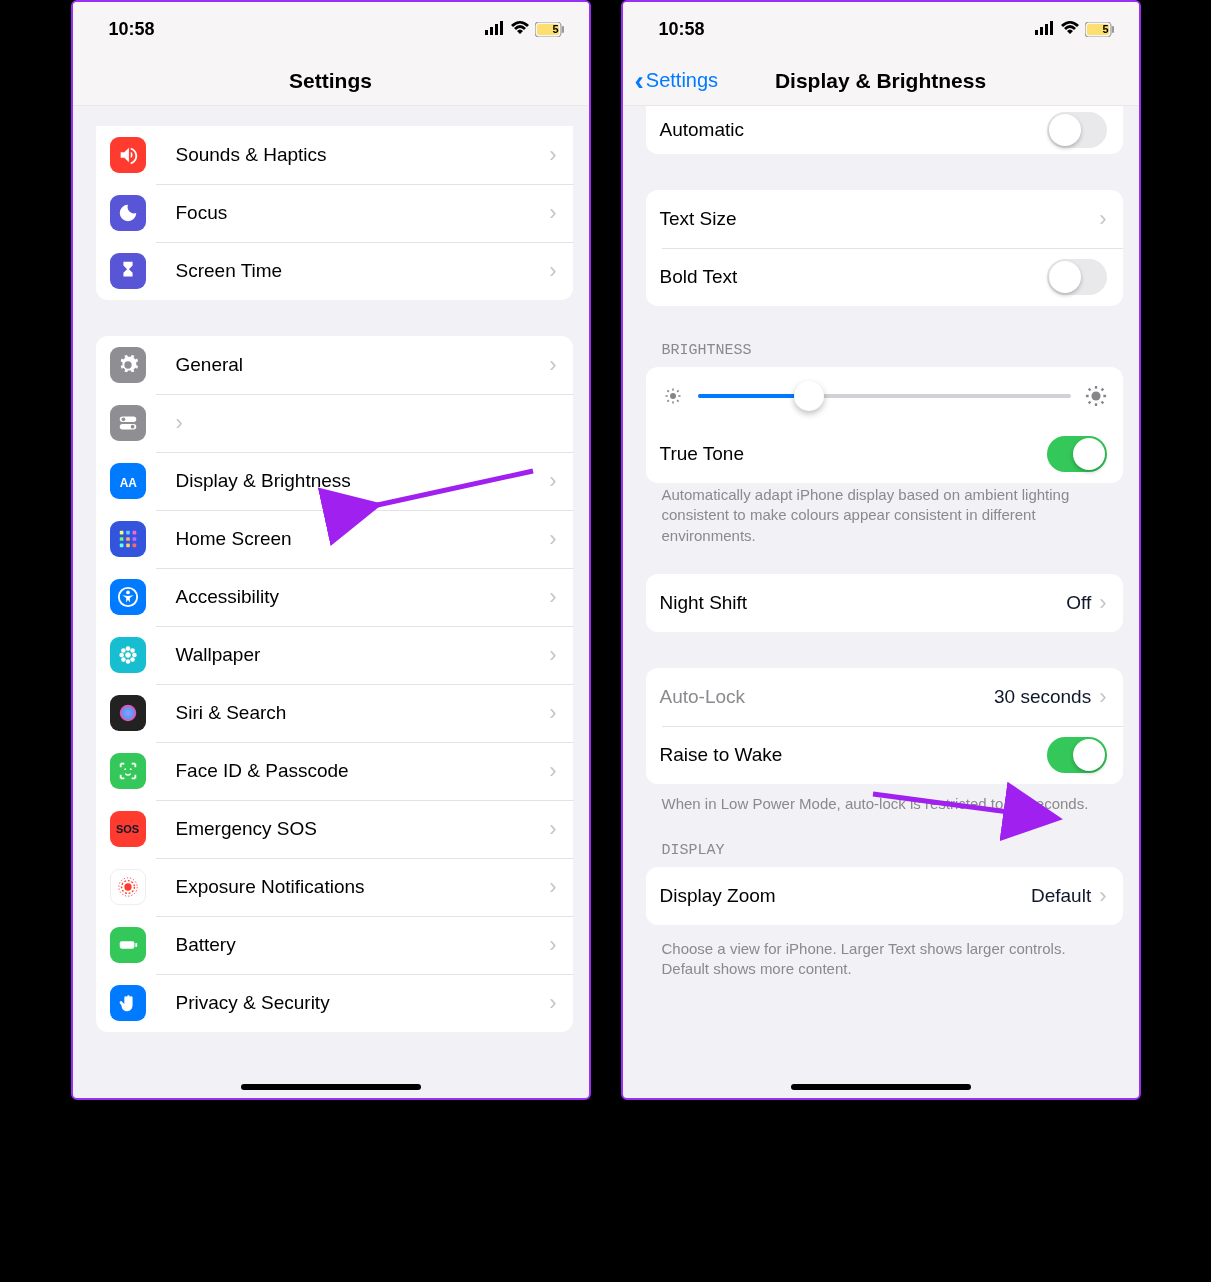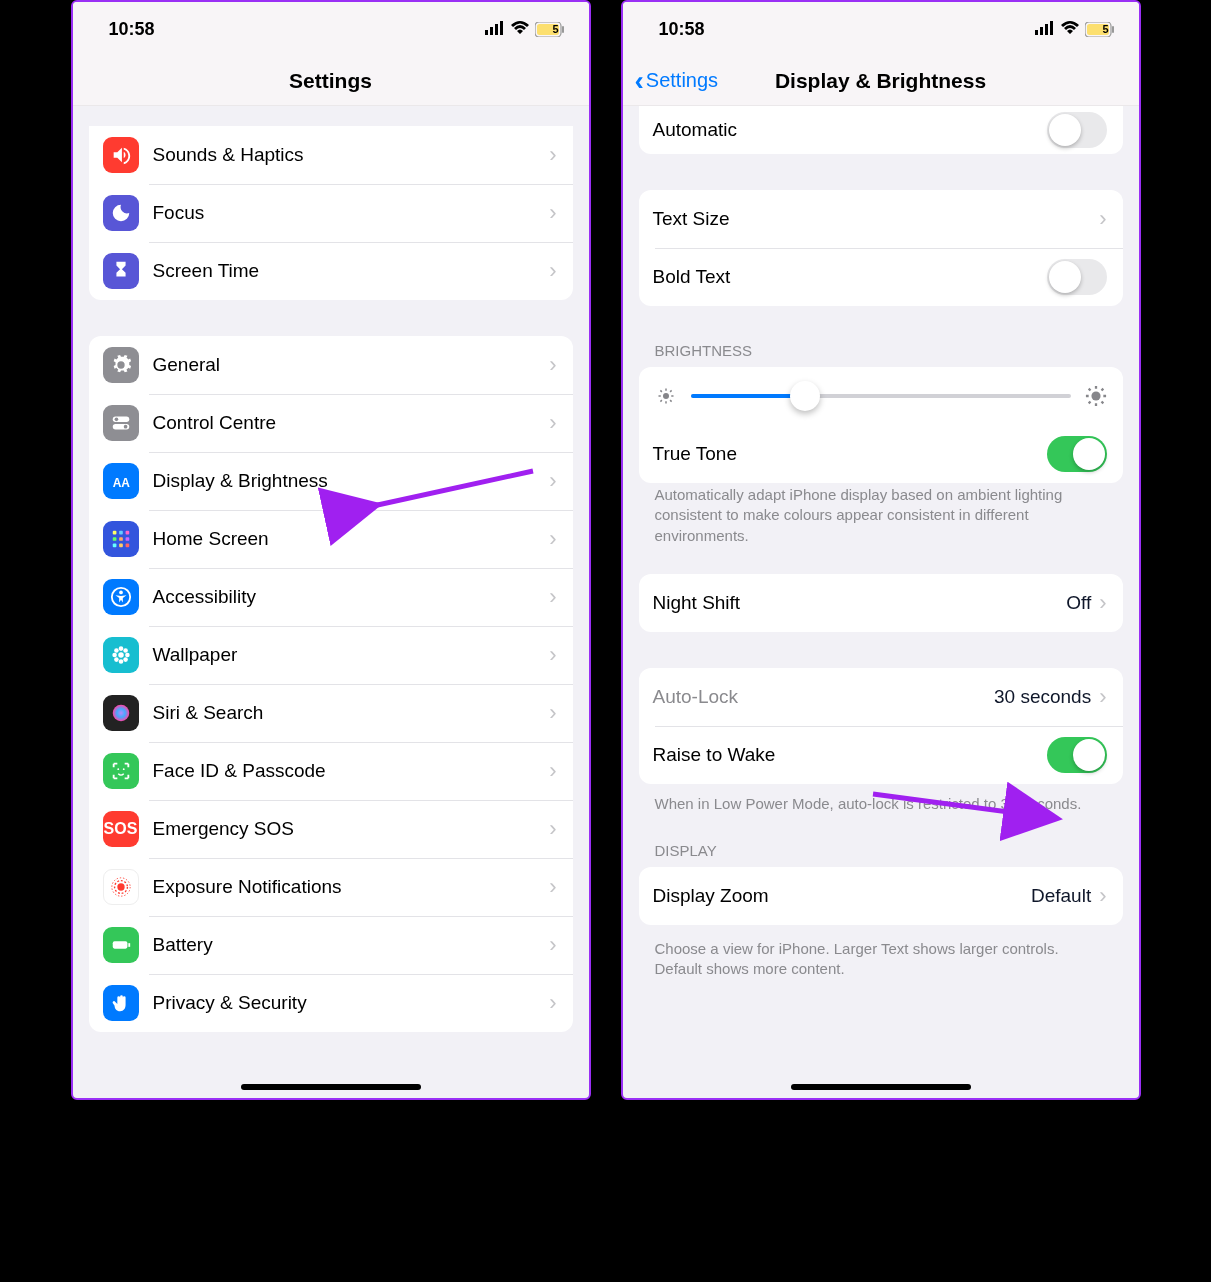--- a/index.html
+++ b/index.html
@@ -51,20 +51,21 @@
     align-items: center;
     color: #007aff;
     font-size: 20px;
     cursor: pointer;
   }
   .nav-back .chev { font-size: 28px; font-weight:600; margin-right:2px; line-height:1; }
   .scroll-area {
     height: calc(100% - 104px);
     overflow: hidden;
     position: relative;
+    padding-left: 7px;
   }
   .group {
     background: #fff;
     border-radius: 12px;
     margin: 0 16px 36px 16px;
     overflow: hidden;
   }
   .group.first-partial { border-top-left-radius:0; border-top-right-radius:0; margin-top:0;}
   .row {
     display: flex;
@@ -77,34 +78,35 @@
   .row + .row::before {
     content:"";
     position:absolute;
     left:60px; right:0; top:0;
     border-top:1px solid #e3e3e7;
   }
   .phone2 .row + .row::before { left:16px; }
   .icon-tile {
     width: 36px; height: 36px;
     border-radius: 9px;
-    margin-right: 14px;
+    margin-right: 30px;
     display:flex; align-items:center; justify-content:center;
     flex-shrink:0;
   }
   .icon-tile svg { width:22px; height:22px; fill:#fff; }
   .row-label { font-size: 19px; color:#000; flex:1; }
   .row-label.dim { color:#8a8a8e; }
   .row-value { font-size: 19px; color:#0f172a; margin-right:8px; }
   .chevron { color:#c5c5c8; font-size:22px; font-weight:400; }
   .section-header {
     font-size: 15px;
     color:#8a8a8e;
     margin: 0 32px 8px 32px;
     text-transform: uppercase;
+    font-family: Liberation Mono, monospace;
   }
   .section-footer {
     font-size: 15px;
     color:#8a8a8e;
     margin: -26px 32px 28px 32px;
     line-height:1.35;
   }
   .toggle {
     width: 60px; height:36px;
     border-radius:18px;
@@ -243,21 +245,20 @@
         </div>
         <div class="row">
           <div class="icon-tile" style="background: rgb(142, 142, 147);">
             <svg viewBox="0 0 24 24">
               <rect x="3" y="5" width="18" height="6" rx="3" fill="#fff"></rect>
               <circle cx="7" cy="8" r="2" fill="#8e8e93"></circle>
               <rect x="3" y="13" width="18" height="6" rx="3" fill="#fff"></rect>
               <circle cx="17" cy="16" r="2" fill="#8e8e93"></circle>
             </svg>
           </div>
-          <span class="row-label">Control Centre</span>
           <span class="chevron">›</span>
         </div>
         <div class="row">
           <div class="icon-tile" style="background: rgb(0, 122, 255);">
             <svg viewBox="0 0 24 24">
               <text x="3" y="18" font-size="13" font-weight="700" fill="#fff" font-family="Arial">AA</text>
             </svg>
           </div>
           <span class="row-label">Display &amp; Brightness</span>
           <span class="chevron">›</span>
@@ -332,21 +333,21 @@
               <circle cx="9" cy="10" r="1" fill="#fff"></circle>
               <circle cx="15" cy="10" r="1" fill="#fff"></circle>
               <path d="M9 15q3 3 6 0" stroke="#fff" stroke-width="1.5" fill="none"></path>
             </svg>
           </div>
           <span class="row-label">Face ID &amp; Passcode</span>
           <span class="chevron">›</span>
         </div>
         <div class="row">
           <div class="icon-tile" style="background: rgb(255, 59, 48);">
-            <span style="color:#ffffff;font-weight:700;font-size:16px">SOS</span>
+            <span style="color:#0f172a;font-weight:700;font-size:11px">SOS</span>
           </div>
           <span class="row-label">Emergency SOS</span>
           <span class="chevron">›</span>
         </div>
         <div class="row">
           <div class="icon-tile" style="background: rgb(255, 255, 255); border: 1px solid rgb(238, 238, 238);">
             <svg viewBox="0 0 24 24">
               <circle cx="12" cy="12" r="4" fill="#ff3b30"></circle>
               <circle cx="12" cy="12" r="7" fill="none" stroke="#ff3b30" stroke-width="1.5" stroke-dasharray="2 2"></circle>
               <circle cx="12" cy="12" r="10" fill="none" stroke="#ff3b30" stroke-width="1" stroke-dasharray="1.5 2"></circle>

